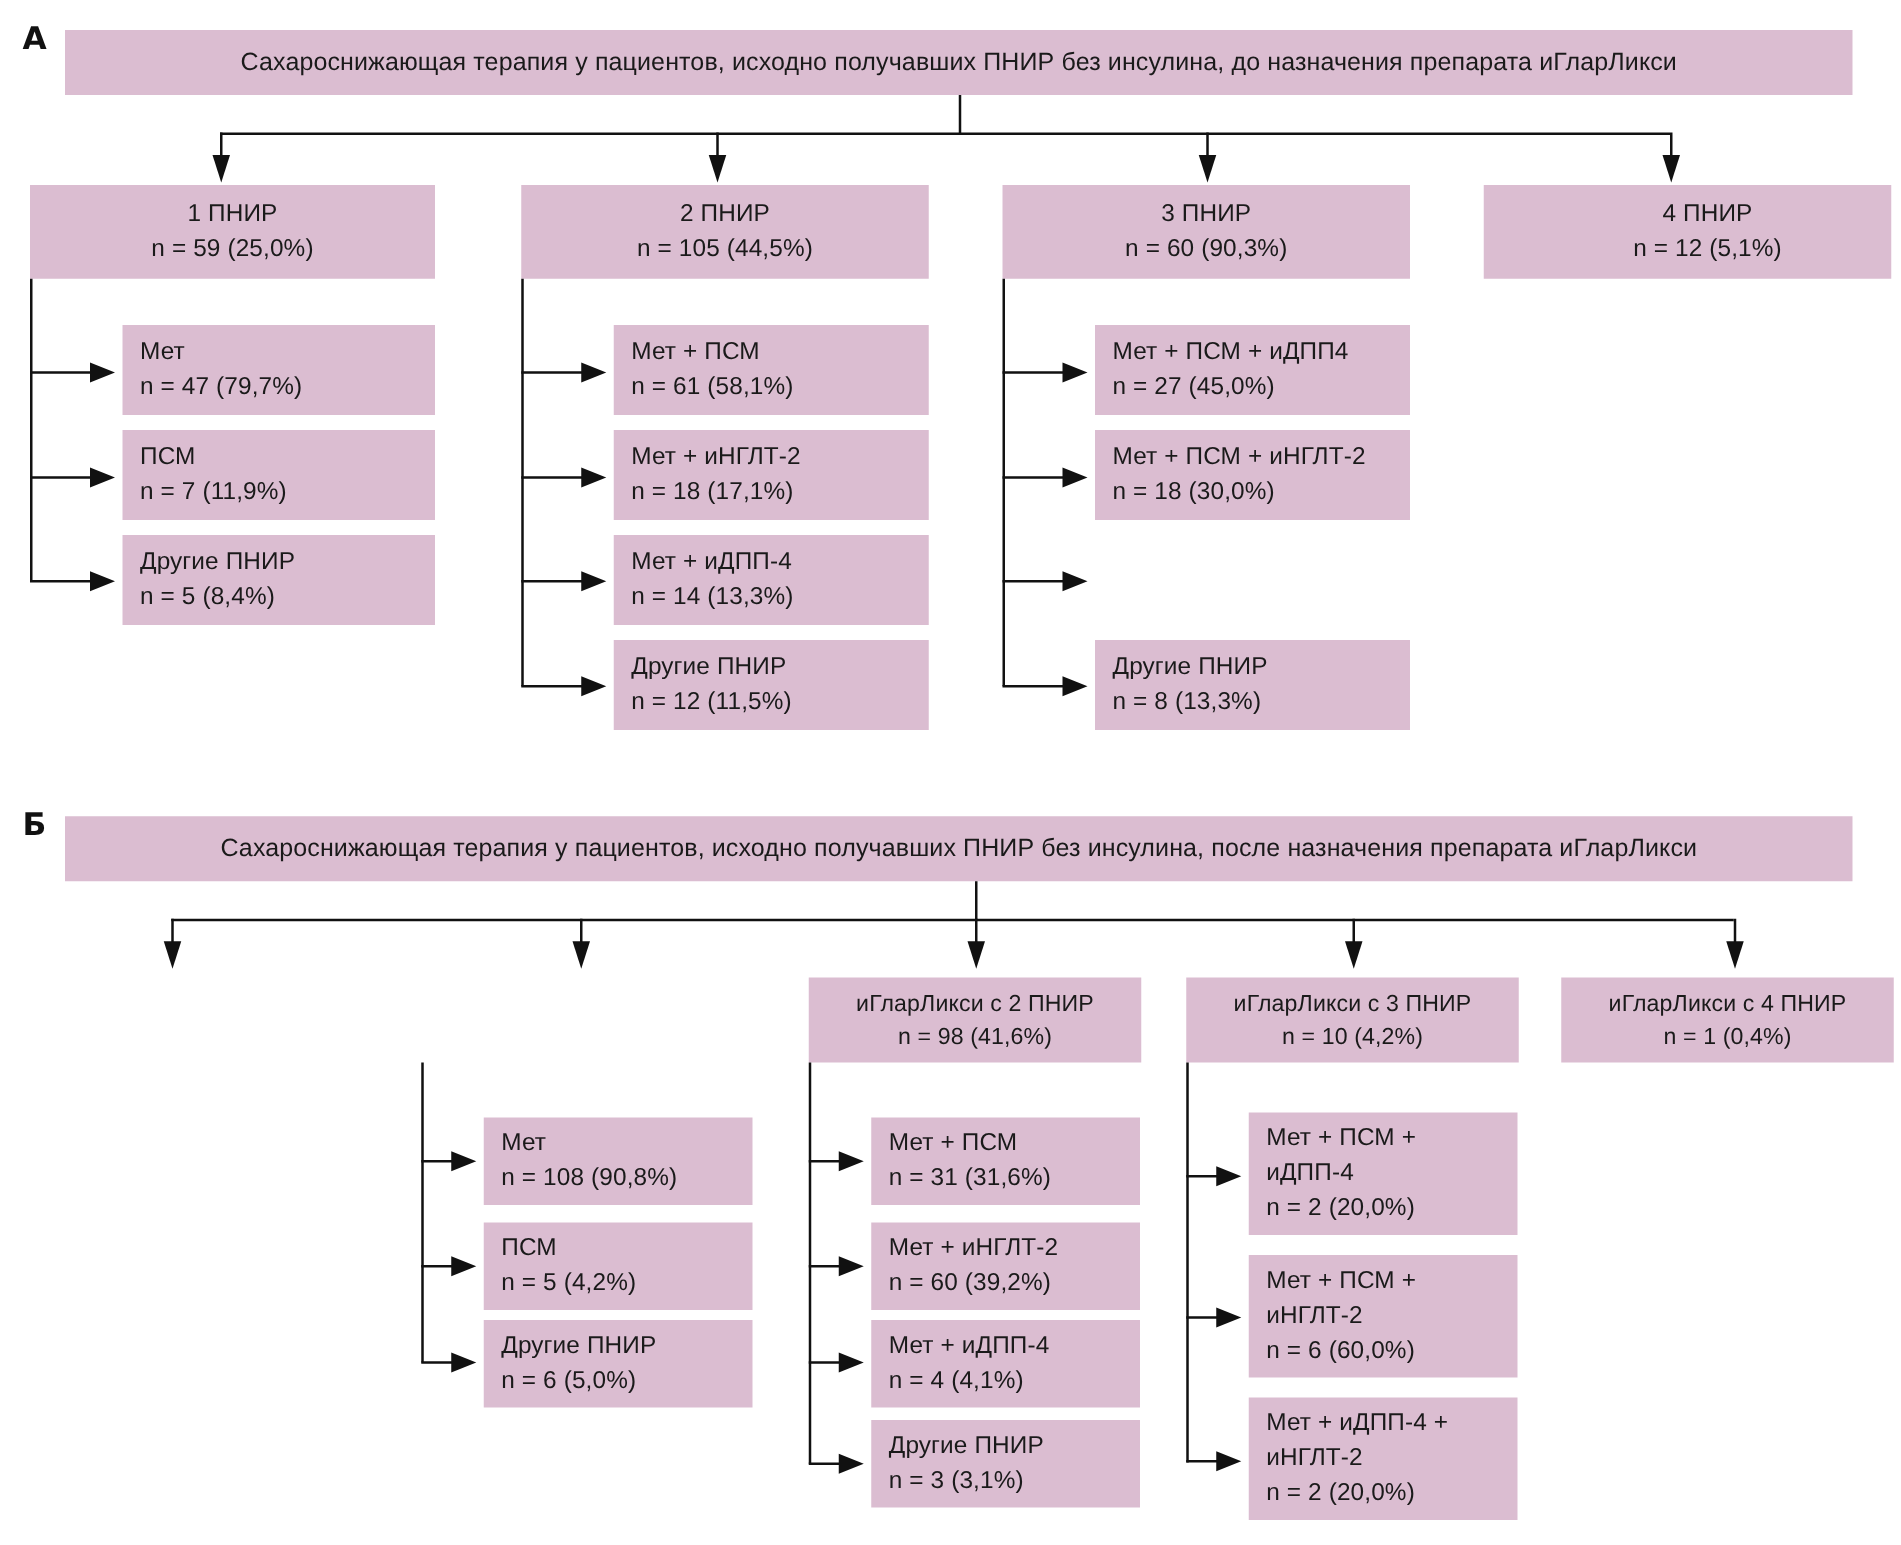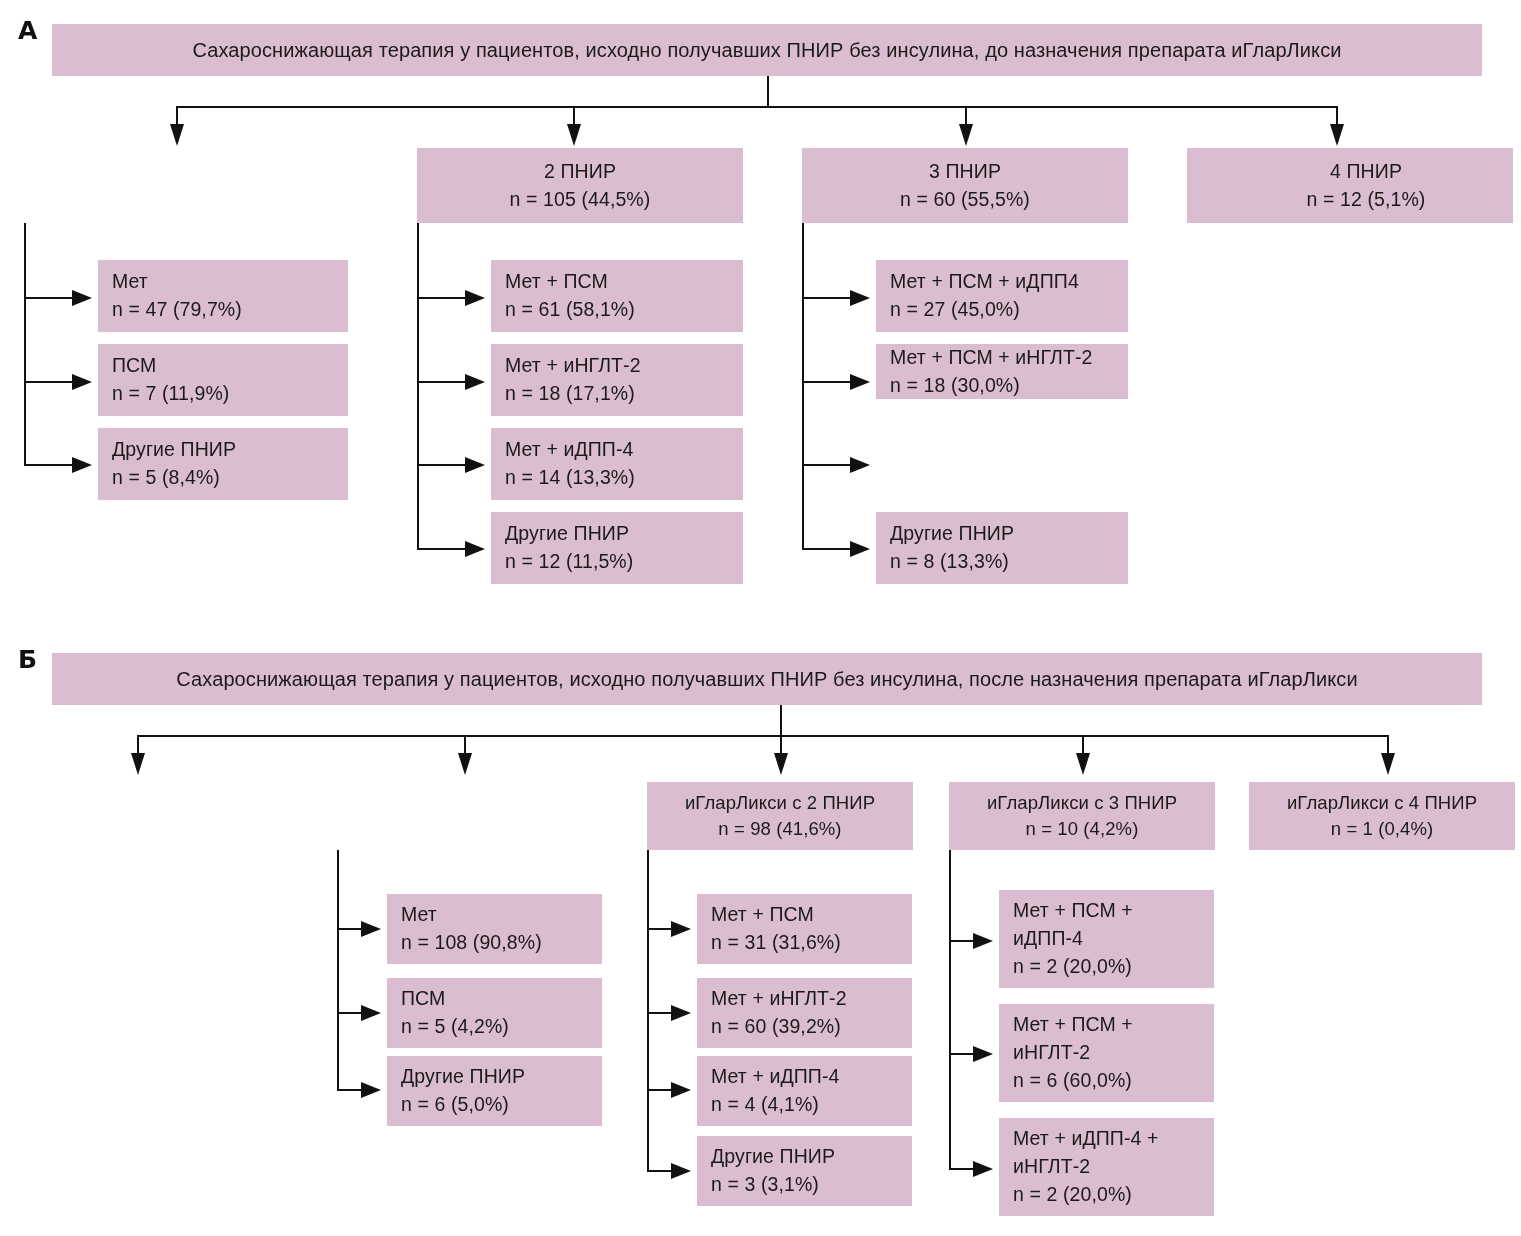--- a/index.html
+++ b/index.html
@@ -105,27 +105,31 @@
   <div class="hline" style="left:176px; top:106px; width:1160px;"></div>
   <div class="vline" style="left:176px; top:106px; height:22px;"></div>
   <div class="arrow-down" style="left:170px; top:124px;"></div>
   <div class="vline" style="left:573px; top:106px; height:22px;"></div>
   <div class="arrow-down" style="left:567px; top:124px;"></div>
   <div class="vline" style="left:965px; top:106px; height:22px;"></div>
   <div class="arrow-down" style="left:959px; top:124px;"></div>
   <div class="vline" style="left:1336px; top:106px; height:22px;"></div>
   <div class="arrow-down" style="left:1330px; top:124px;"></div>
 
+  <div class="box center" style="left:24px; top:148px; width:324px; height:75px;">
+    <span class="ln">1 ПНИР</span>
+    <span class="ln">n = 59 (25,0%)</span>
+  </div>
   <div class="box center" style="left:417px; top:148px; width:326px; height:75px;">
     <span class="ln">2 ПНИР</span>
     <span class="ln">n = 105 (44,5%)</span>
   </div>
   <div class="box center" style="left:802px; top:148px; width:326px; height:75px;text-align:right;">
     <span class="ln">3 ПНИР</span>
-    <span class="ln">n = 60 (55,5%)</span>
+    <span class="ln">n = 60 (90,3%)</span>
   </div>
   <div class="box center" style="left:1187px; top:148px; width:326px; height:75px;padding-left:32px;">
     <span class="ln">4 ПНИР</span>
     <span class="ln">n = 12 (5,1%)</span>
   </div>
 
   <div class="vline" style="left:24px; top:223px; height:242px;"></div>
   <div class="hline" style="left:24px; top:297px; width:50px;"></div>
   <div class="arrow-right" style="left:72px; top:290px;"></div>
   <div class="hline" style="left:24px; top:381px; width:50px;"></div>
@@ -180,21 +184,21 @@
   <div class="arrow-right" style="left:850px; top:374px;"></div>
   <div class="hline" style="left:802px; top:464px; width:50px;"></div>
   <div class="arrow-right" style="left:850px; top:457px;"></div>
   <div class="hline" style="left:802px; top:548px; width:50px;"></div>
   <div class="arrow-right" style="left:850px; top:541px;"></div>
 
   <div class="box left" style="left:876px; top:260px; width:252px; height:72px;">
     <span class="ln">Мет + ПСМ + иДПП4</span>
     <span class="ln">n = 27 (45,0%)</span>
   </div>
-  <div class="box left" style="left:876px; top:344px; width:252px; height:55px;">
+  <div class="box left" style="left:876px; top:344px; width:252px; height:72px;">
     <span class="ln">Мет + ПСМ + иНГЛТ-2</span>
     <span class="ln">n = 18 (30,0%)</span>
   </div>
   <div class="box left" style="left:876px; top:512px; width:252px; height:72px;">
     <span class="ln">Другие ПНИР</span>
     <span class="ln">n = 8 (13,3%)</span>
   </div>
 
   <div class="panel-letter" style="left:18px; top:645px;">Б</div>
 

